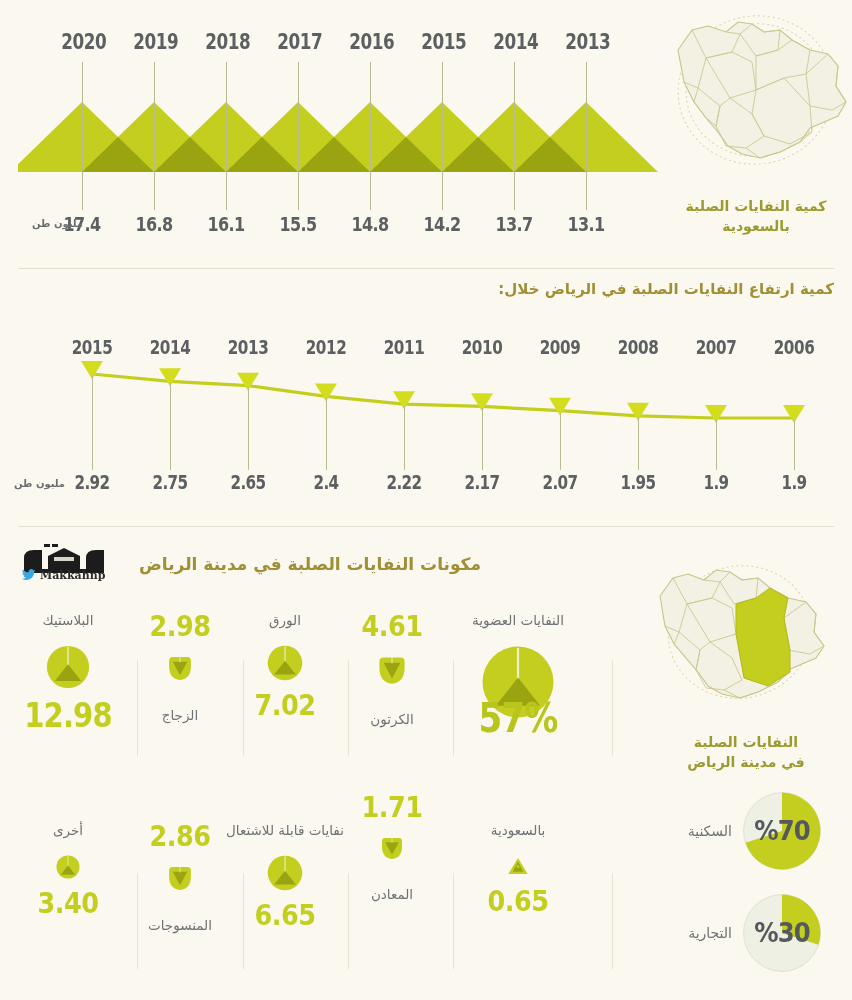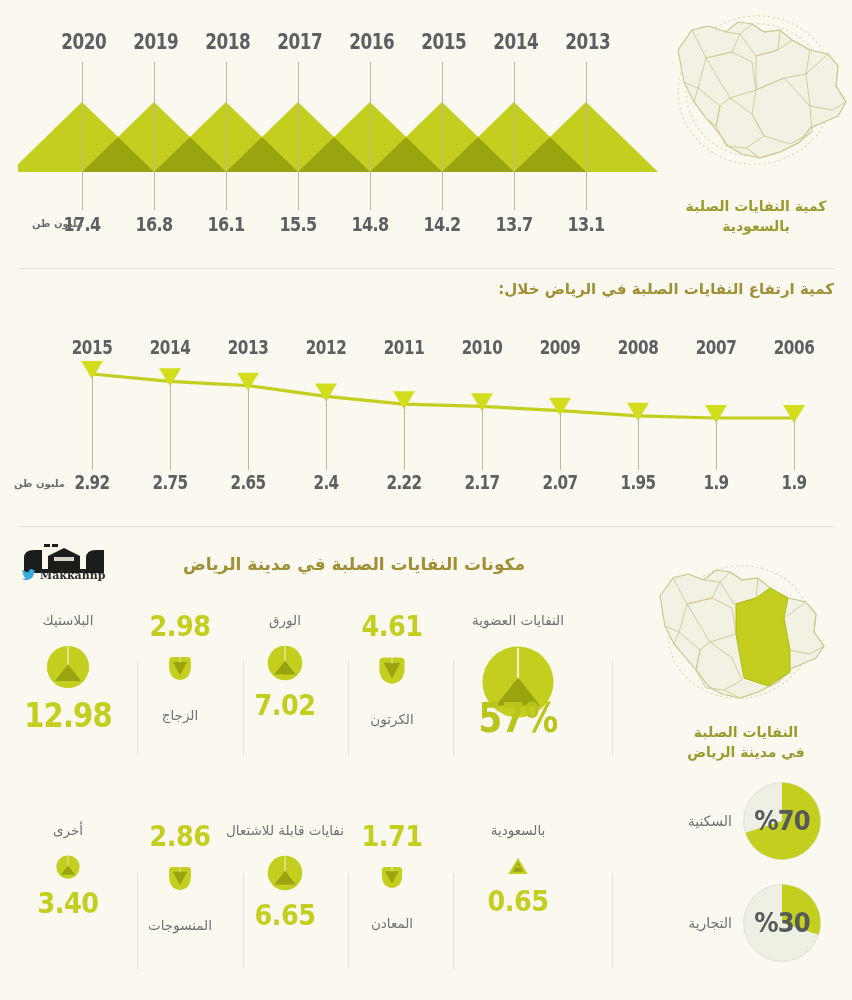--- a/index.html
+++ b/index.html
@@ -66,21 +66,21 @@
   }
   .unit2{
     position:absolute;left:14px;top:212px;
     font-size:10px;color:#6a6e6f;font-weight:bold;
     direction:rtl;white-space:nowrap;
   }
   .stem2{position:absolute;width:1px;background:#b9bc8f;}
   .s3-title{
     position:absolute;top:554px;left:0;width:620px;
     text-align:center;
-    font-size:17px;color:#a08f35;font-weight:bold;direction:rtl;margin-left:44px;
+    font-size:17px;color:#a08f35;font-weight:bold;direction:rtl;
   }
   .logo{position:absolute;left:18px;top:538px;width:96px;height:46px;}
   .logoTw{
     position:absolute;left:22px;top:569px;
     font-size:11px;color:#2b2b2b;font-weight:bold;
     font-family:"DejaVu Serif","Liberation Serif",serif;
     white-space:nowrap;
   }
 
   .cell{position:absolute;text-align:center;}
@@ -371,21 +371,21 @@
           <div style="display: flex; justify-content: center; align-items: center; height: 44px;">
             <svg width="36" height="36" viewBox="0 0 100 100">
               <circle cx="50" cy="50" r="48" fill="#c3ce1f"></circle>
               <rect x="48.5" y="4" width="3" height="44" fill="#eef0c8"></rect>
               <polygon points="50,44 80,82 20,82" fill="#9aa411"></polygon>
             </svg>
           </div>
           <div style="height: 6px;"></div>
           <div class="num">6.65</div>
         </div>
-        <div class="cell" style="left: 332px; top: 822px; width: 120px; height: 150px;">
+        <div class="cell" style="left: 332px; top: 793px; width: 120px; height: 150px;">
           <div class="num">1.71</div>
           <div style="height: 10px;"></div>
           <div style="display: flex; justify-content: center; align-items: center; height: 32px;">
             <svg width="24" height="24" viewBox="0 0 100 100">
               <path d="M8 22 Q8 8 22 8 L78 8 Q92 8 92 22 L92 42 Q92 92 50 96 Q8 92 8 42 Z" fill="#c3ce1f"></path>
               <polygon points="22,26 78,26 50,78" fill="#9aa411"></polygon>
               <rect x="48.5" y="6" width="3" height="22" fill="#eef0c8"></rect>
             </svg>
           </div>
           <div style="height: 22px;"></div>
@@ -430,21 +430,21 @@
           <path d="M47 48 L72 42 L80 26 L64 24"></path>
           <path d="M72 42 L92 52 L96 78 L70 86 L47 48 Z"></path>
           <path d="M90 16 L102 24 L118 22 L116 42 L94 48 L80 26 Z"></path>
           <path d="M144 62 L166 46 L176 58 L174 76 L184 90 L170 98 L148 94 Z"></path>
           <path d="M70 86 L92 102 L102 124 L84 134 L66 132 L56 114 L60 94 Z"></path>
           <path d="M39 76 L60 94 L56 114 L46 102 L34 88 Z"></path>
           <path d="M84 134 L100 142 L118 136 L138 126 L150 116"></path>
         </g>
         <path d="M116 42 L130 32 L148 42 L144 62 L150 94 L150 116 L128 130 L104 122 L96 78 L96 48 Z" fill="#c3ce1f" stroke="#b0ba18" stroke-width="1"></path>
       </svg>
-      <div class="capG" style="font-size:14px;margin-top:2px;">
+      <div class="capG" style="font-size:14px;margin-top:12px;">
         <div>النفايات الصلبة</div>
         <div>في مدينة الرياض</div>
       </div>
       <div id="donuts" style="margin-top: 18px;">
           <div style="display: flex; align-items: center; justify-content: flex-end; gap: 10px; margin-bottom: 22px; padding-right: 30px;">
             <div class="donutLbl">السكنية</div>
             <div style="position: relative; width: 80px; height: 80px;"><svg width="80" height="80" viewBox="0 0 100 100">
                 <circle cx="50" cy="50" r="48" fill="#eef0e4" stroke="#dcdccc" stroke-width="1"></circle>
                 <path d="M50,50 L50,2 A48,48 0 1,1 4.35,64.83 Z" fill="#c3ce1f"></path>
               </svg><div class="donutTxt">%70</div></div>

